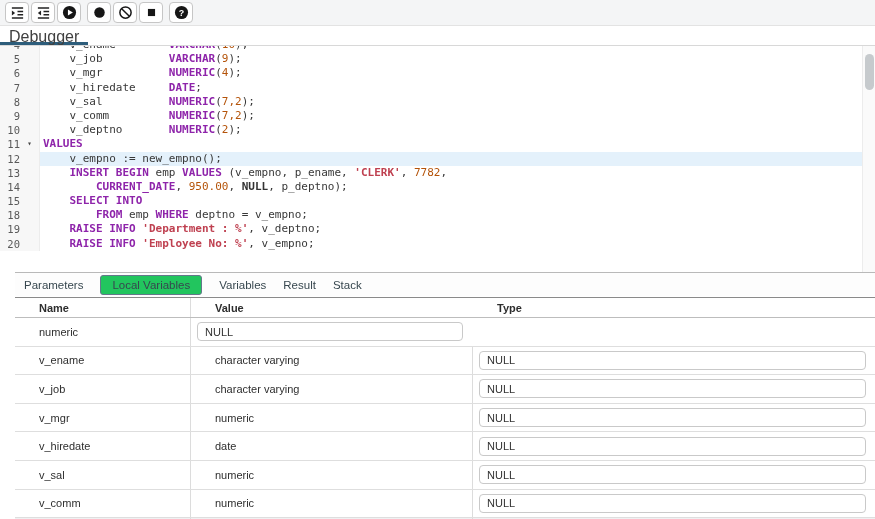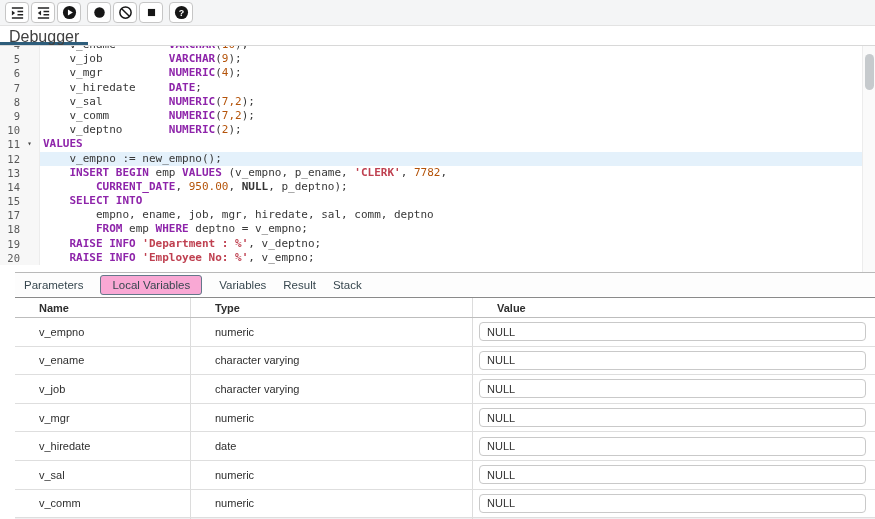--- a/index.html
+++ b/index.html
@@ -49,21 +49,21 @@
   .v-scroll .thumb { position:absolute; top:8px; left:2px; width:9px; height:36px;
     background:#c6cacd; border-radius:5px; }
 
   
   .panel { position:absolute; left:15px; top:272px; width:875px; height:307px;
     background:#fff; border-top:1px solid #b9b9b9; }
   .panel-tabs { height:23px; display:flex; align-items:center; padding-left:9px;
     gap:17px; background:#fdfdfd; }
   .ptab { font-size:11.5px; color:#37474f; cursor:pointer; white-space:nowrap; }
   .ptab.active { border:1px solid #64788a; border-radius:3px; padding:3px 11px;
-    background:#f9a8d4; }
+    background:#22c55e; }
 
   .grid { position:absolute; left:0; top:24px; right:0; bottom:0;
     border-top:1px solid #8a8a8a; overflow:hidden; }
   .g-header, .g-row { display:grid; grid-template-columns:176px 282px 1fr 14px; }
   .g-header { height:20px; border-bottom:1px solid #bdbdbd; font-weight:bold; }
   .hcell, .cell { display:flex; align-items:center; padding-left:24px;
     font-size:11px; color:#2e2e2e; height:100%; }
   .hcell.sep, .cell.sep { border-right:1px solid #dcdcdc; }
   .g-row { height:28.6px; border-bottom:1px solid #dedede; background:#fff; }
   .g-row.partial { height:4px; border-bottom:none; background:#f0f0f2; }
@@ -214,25 +214,20 @@
             <div class="ln">14</div>
             <div class="fold-col"></div>
             <div class="ct"><span class="tok-p">        </span><span class="tok-k">CURRENT_DATE</span><span class="tok-p">, </span><span class="tok-n">950.00</span><span class="tok-p">, </span><span class="tok-a">NULL</span><span class="tok-p">, p_deptno);</span></div>
           </div>
           <div class="code-line">
             <div class="ln">15</div>
             <div class="fold-col"></div>
             <div class="ct"><span class="tok-p">    </span><span class="tok-k">SELECT INTO</span></div>
           </div>
           <div class="code-line">
-            <div class="ln">17</div>
-            <div class="fold-col"></div>
-            <div class="ct"><span class="tok-p">        empno, ename, job, mgr, hiredate, sal, comm, deptno</span></div>
-          </div>
-          <div class="code-line">
             <div class="ln">18</div>
             <div class="fold-col"></div>
             <div class="ct"><span class="tok-p">        </span><span class="tok-k">FROM</span><span class="tok-p"> emp </span><span class="tok-k">WHERE</span><span class="tok-p"> deptno = v_empno;</span></div>
           </div>
           <div class="code-line">
             <div class="ln">19</div>
             <div class="fold-col"></div>
             <div class="ct"><span class="tok-p">    </span><span class="tok-k">RAISE INFO</span><span class="tok-p"> </span><span class="tok-s">'Department : %'</span><span class="tok-p">, v_deptno;</span></div>
           </div>
           <div class="code-line">
@@ -252,27 +247,26 @@
         <div class="ptab">Parameters</div>
         <div class="ptab active">Local Variables</div>
         <div class="ptab">Variables</div>
         <div class="ptab">Result</div>
         <div class="ptab">Stack</div>
       </div>
 
     <div class="grid">
       <div class="g-header">
         <div class="hcell sep">Name</div>
+        <div class="hcell">Value</div>
         <div class="hcell sep">Type</div>
-        <div class="hcell">Value</div>
         <div class="hcell"></div>
       </div>
       <div class="g-body" id="g-body">
           <div class="g-row">
-            <div class="cell sep">v_empno</div>
             <div class="cell sep">numeric</div>
             <div class="cell-value">
               <input type="text" value="NULL" style="">
             </div>
             <div></div>
           </div>
           <div class="g-row">
             <div class="cell sep">v_ename</div>
             <div class="cell sep">character varying</div>
             <div class="cell-value">

